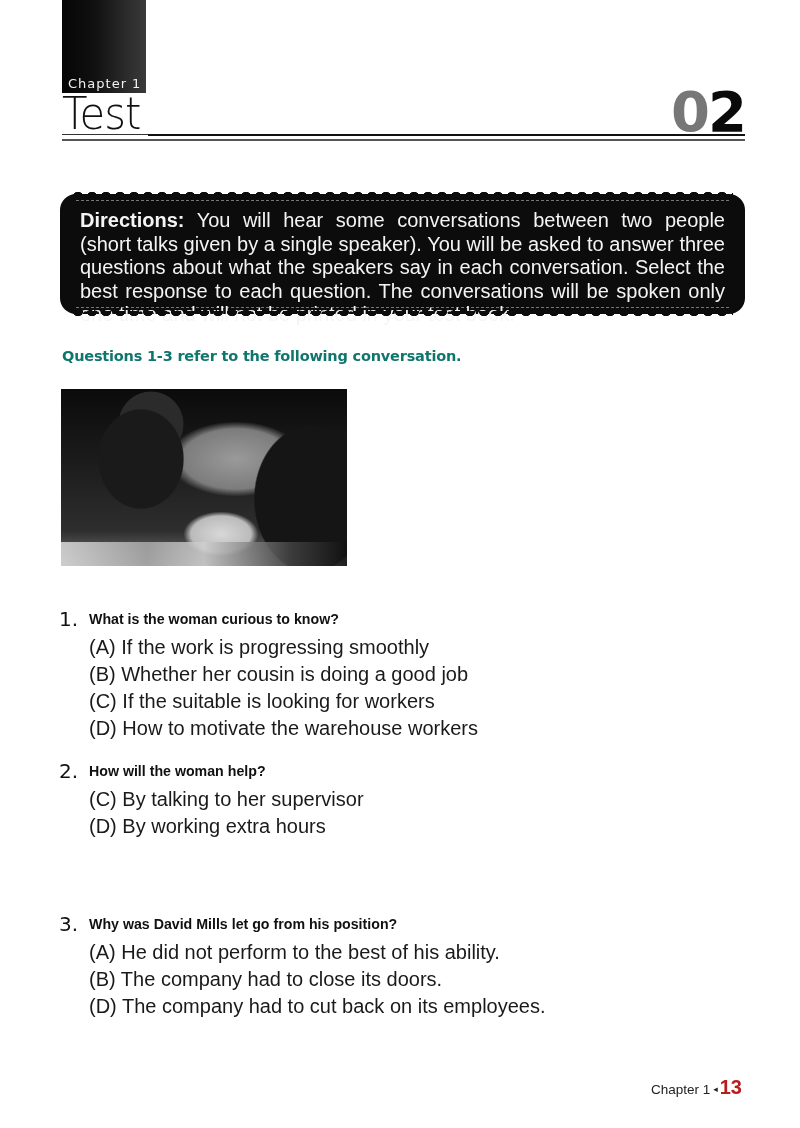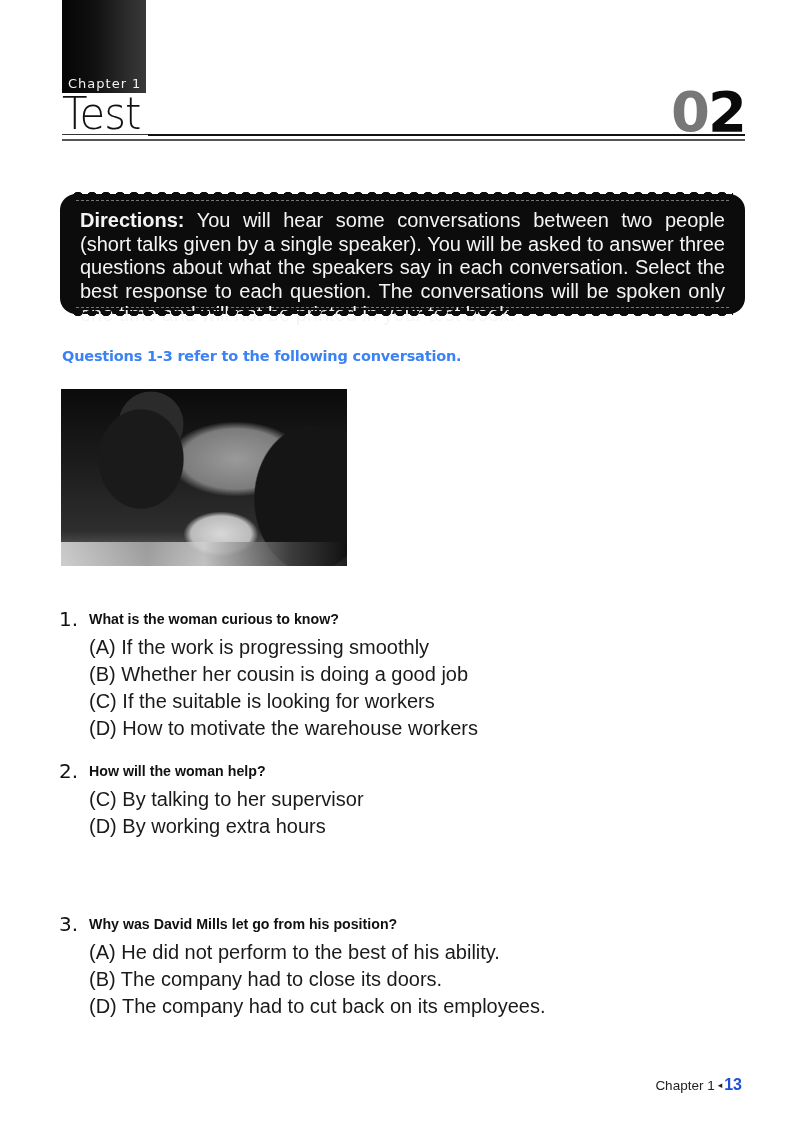--- a/index.html
+++ b/index.html
@@ -60,21 +60,21 @@
     .directions-text {
       position: absolute; left: 18px; right: 18px; top: 13px;
       color: #f4f4f4; font-size: 20px; line-height: 23.5px; text-align: justify;
       text-align-last: left;
     }
     .directions-text b { font-weight: bold; color: #f4f4f4; }
 
     .section-heading {
       position: absolute; left: 62px; top: 348px;
       font-family: "DejaVu Sans", sans-serif; font-weight: bold;
-      font-size: 14.5px; color: #3b82f6; letter-spacing: -0.2px;
+      font-size: 14.5px; color: #0f766e; letter-spacing: -0.2px;
     }
     .photo {
       position: absolute; left: 61px; top: 389px; width: 286px; height: 177px;
       background:
         radial-gradient(ellipse 60px 70px at 80px 70px, #1a1a1a 0%, #1a1a1a 70%, transparent 72%),
         radial-gradient(ellipse 40px 40px at 90px 35px, #2b2b2b 0%, #2b2b2b 80%, transparent 82%),
         radial-gradient(ellipse 70px 90px at 250px 110px, #151515 0%, #151515 80%, transparent 82%),
         radial-gradient(ellipse 90px 50px at 175px 70px, #9a9a9a 0%, #7c7c7c 60%, transparent 75%),
         radial-gradient(ellipse 50px 30px at 160px 145px, #d8d8d8 0%, #bbb 60%, transparent 75%),
         linear-gradient(180deg, #0b0b0b 0%, #1b1b1b 40%, #2e2e2e 80%, #777 100%);
@@ -97,21 +97,21 @@
     }
     .q-options { position: absolute; left: 27px; top: 30px; }
     .q-option {
       height: 27px; line-height: 18px; white-space: nowrap;
       font-size: 20px; color: #1a1a1a;
     }
     .footer {
       position: absolute; right: 58px; top: 1076px; font-size: 13.5px; color: #222;
     }
     .footer .arrow { font-size: 9px; vertical-align: 2px; margin: 0 2px 0 3px; }
-    .footer .page { font-weight: bold; font-size: 16px; color: #1d4ed8; }
+    .footer .page { font-weight: bold; font-size: 20px; color: #b91c1c; }
   </style>
 </head>
 <body>
 
 <div class="chapter-block">
   <span class="chapter-label">Chapter 1</span>
 </div>
 <div class="test-title">Test</div>
 <div class="rule-under-test"></div>
 <div class="rule-thick"></div>

